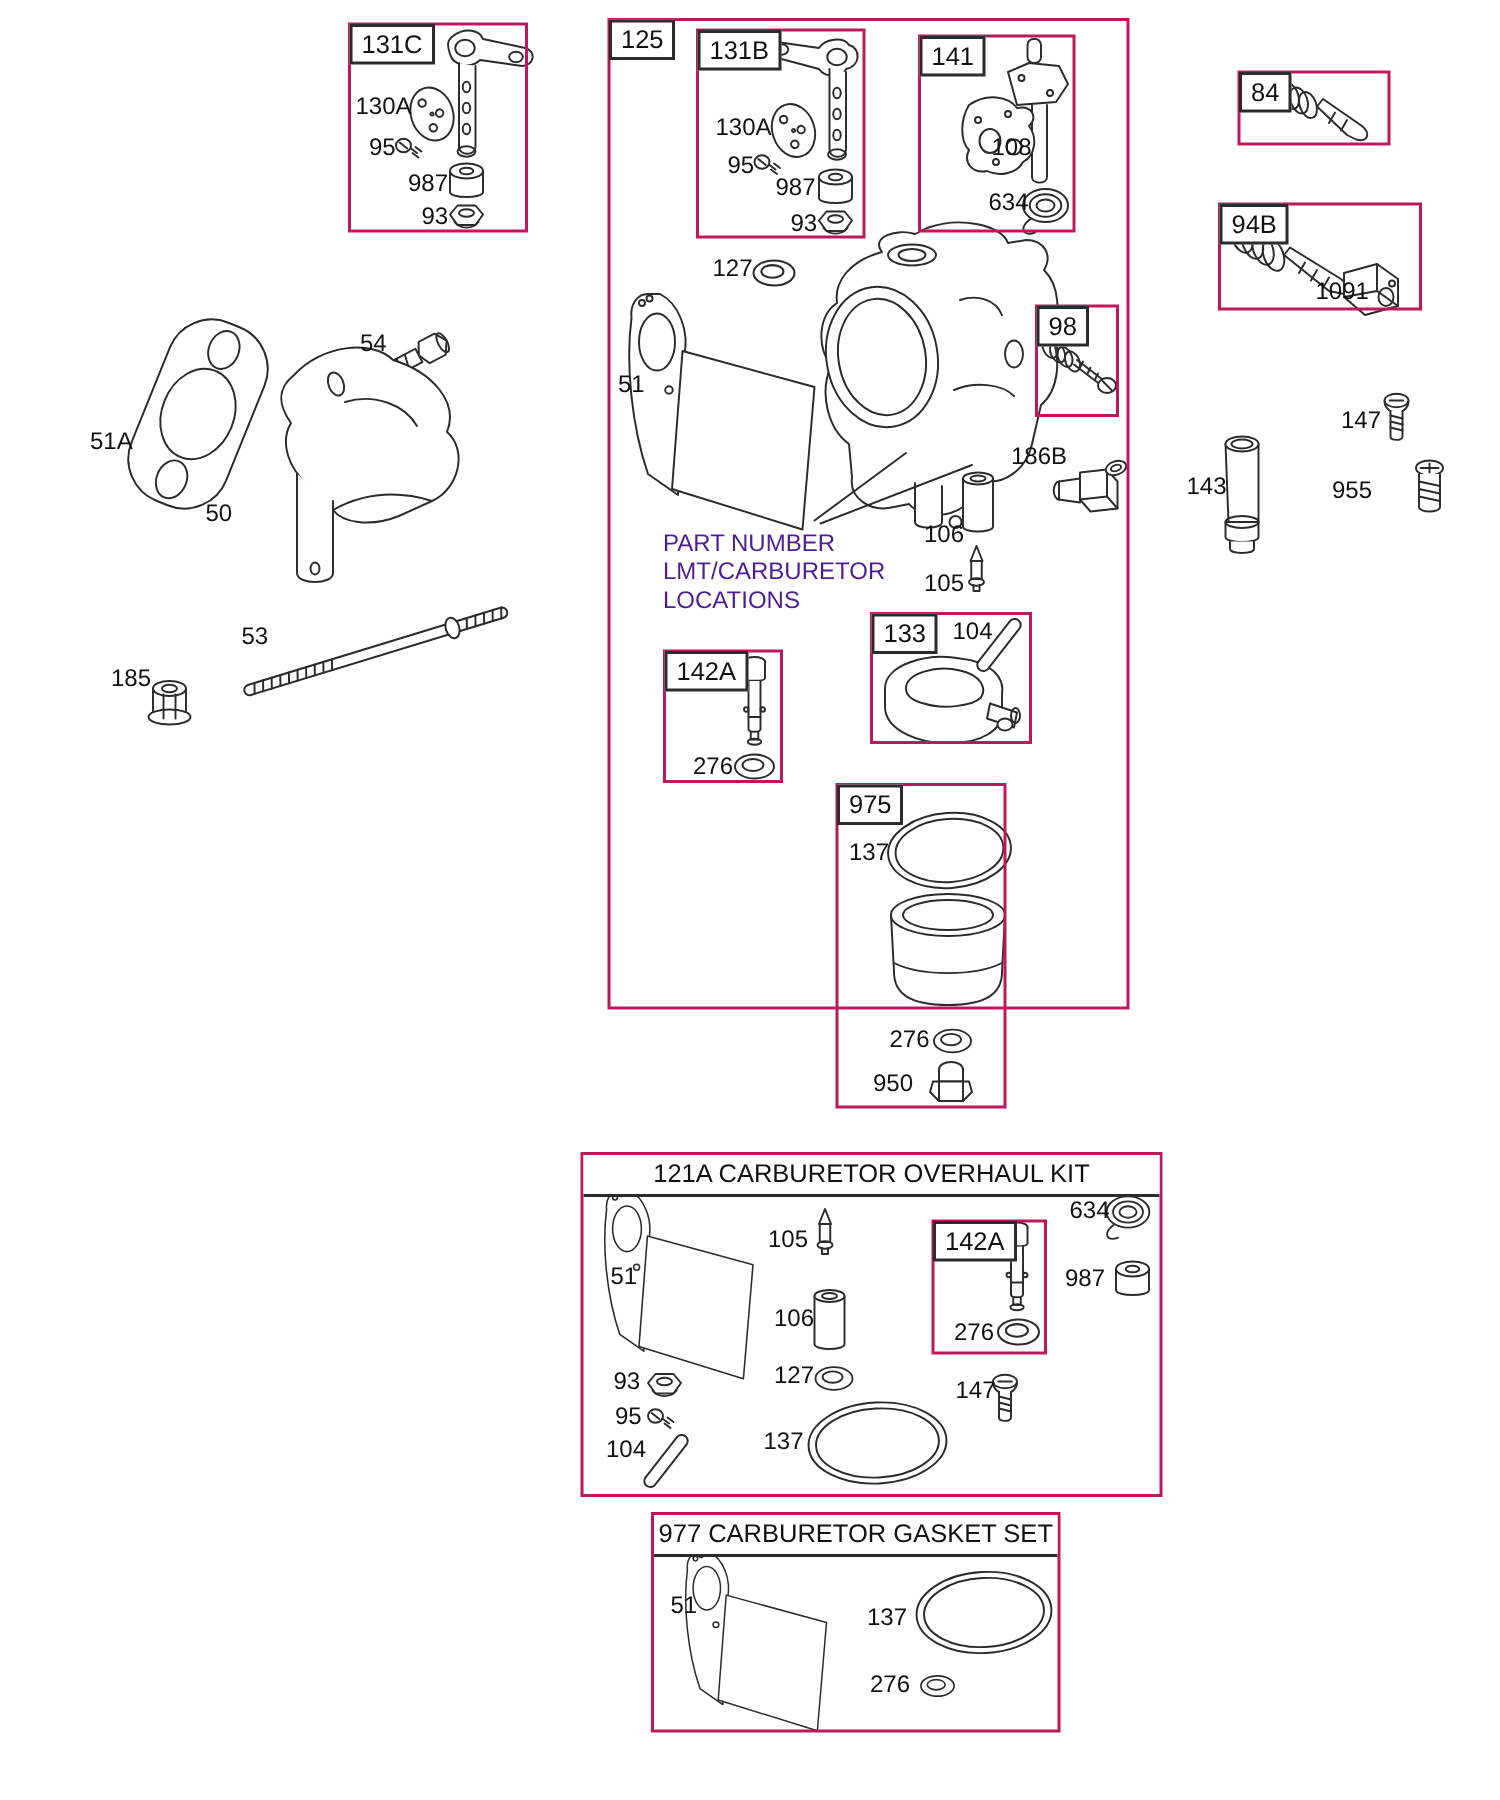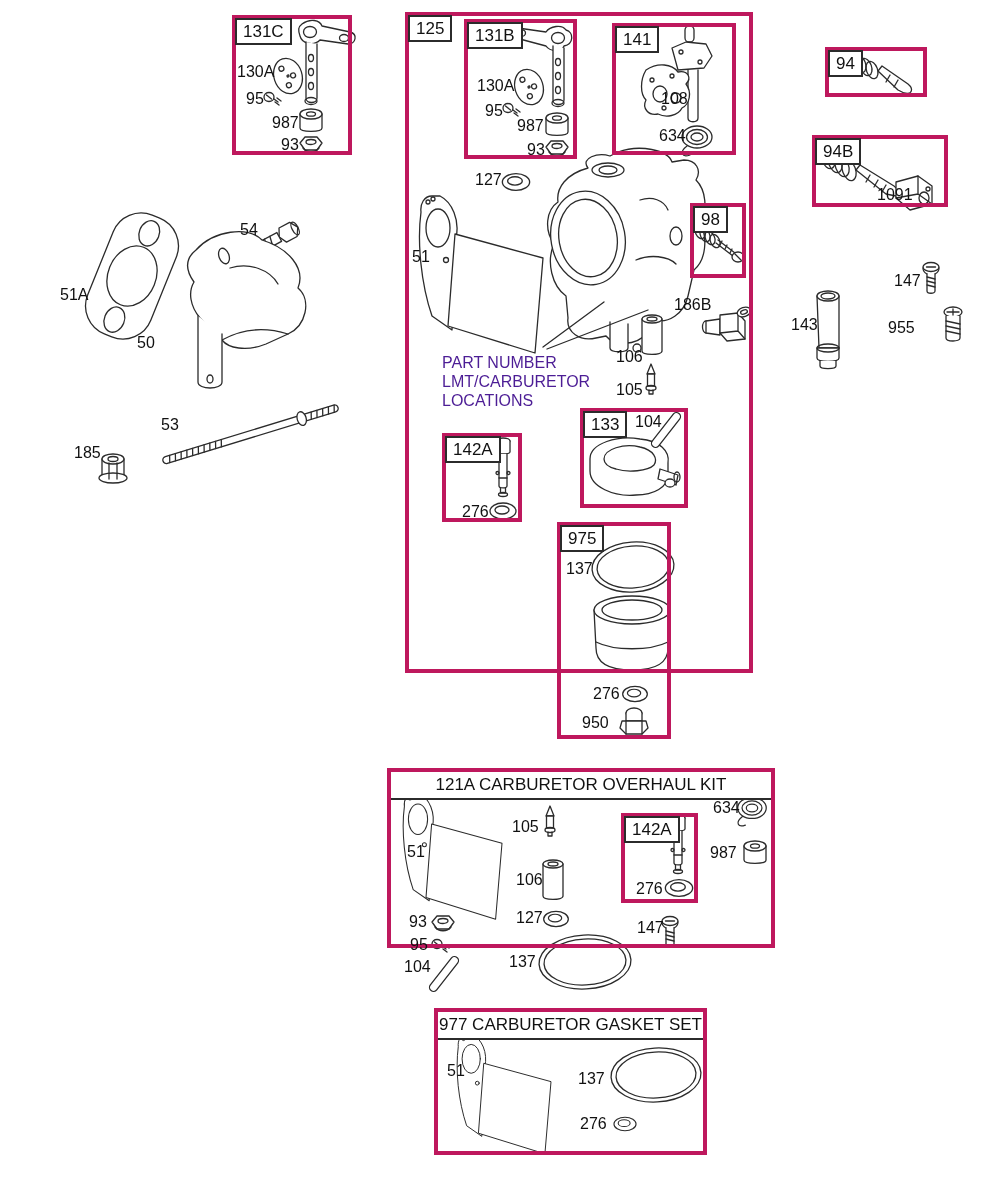--- a/index.html
+++ b/index.html
@@ -6,21 +6,21 @@
   body{
     width:1000px;height:1200px;position:relative;background:#ffffff;
     font-family:"Liberation Sans", sans-serif;color:#1a1a1a;overflow:hidden;
   }
   #art{position:absolute;left:0;top:0;z-index:1;}
   #art path,#art ellipse,#art circle,#art rect,#art line{
     stroke:#2b2b2b;stroke-width:1.3;fill:none;stroke-linecap:round;stroke-linejoin:round;
   }
   #art .f{fill:#ffffff;}
   #boxes-layer{position:absolute;left:0;top:0;z-index:2;}
-  .group-box{position:absolute;border:4px solid #be185d;background:transparent;box-sizing:border-box;}
+  .group-box{position:absolute;border:2px solid #be185d;background:transparent;box-sizing:border-box;}
   .box-label{
     position:absolute;left:-1px;top:-1px;border:2px solid #2b2b2b;background:#ffffff;
     padding:0 6px;font-size:17px;line-height:23px;white-space:nowrap;color:#111;
   }
   .box-title{
     position:absolute;left:0;top:0;width:100%;text-align:center;background:#ffffff;
     border-bottom:2px solid #2b2b2b;font-size:17px;line-height:26px;color:#111;box-sizing:border-box;
   }
   #labels-layer{position:absolute;left:0;top:0;z-index:3;}
   .part-label{position:absolute;font-size:16px;line-height:17px;white-space:nowrap;color:#111;}
@@ -32,45 +32,45 @@
 <div id="boxes-layer">
     <div class="group-box" style="left: 232px; top: 15px; width: 120px; height: 140px;">
       <div class="box-label">131C</div>
     </div>
     <div class="group-box" style="left: 405px; top: 12px; width: 348px; height: 661px;">
       <div class="box-label">125</div>
     </div>
     <div class="group-box" style="left: 464px; top: 19px; width: 113px; height: 140px;">
       <div class="box-label">131B</div>
     </div>
-    <div class="group-box" style="left: 612px; top: 23px; width: 124px; height: 132px;">
+    <div class="group-box" style="left: 612px; top: 23px; width: 105px; height: 132px;">
       <div class="box-label">141</div>
     </div>
     <div class="group-box" style="left: 690px; top: 203px; width: 56px; height: 75px; padding-left: 12px;">
       <div class="box-label">98</div>
     </div>
     <div class="group-box" style="left: 442px; top: 433px; width: 80px; height: 89px;">
       <div class="box-label">142A</div>
     </div>
-    <div class="group-box" style="left: 580px; top: 408px; width: 108px; height: 100px;">
+    <div class="group-box" style="left: 580px; top: 408px; width: 108px; height: 88px;">
       <div class="box-label">133</div>
     </div>
     <div class="group-box" style="left: 557px; top: 522px; width: 114px; height: 217px;">
       <div class="box-label">975</div>
     </div>
     <div class="group-box" style="left: 825px; top: 47px; width: 102px; height: 50px;">
-      <div class="box-label">94</div>
+      <div class="box-label">84</div>
     </div>
     <div class="group-box" style="left: 812px; top: 135px; width: 136px; height: 72px;">
       <div class="box-label">94B</div>
     </div>
     <div class="group-box" style="left: 621px; top: 813px; width: 77px; height: 90px;">
       <div class="box-label">142A</div>
     </div>
-    <div class="group-box" style="left: 387px; top: 768px; width: 388px; height: 180px;">
+    <div class="group-box" style="left: 387px; top: 768px; width: 388px; height: 230px;">
       <div class="box-title">121A CARBURETOR OVERHAUL KIT</div>
     </div>
     <div class="group-box" style="left: 434px; top: 1008px; width: 273px; height: 147px;">
       <div class="box-title">977 CARBURETOR GASKET SET</div>
     </div>
   </div>
 
 <svg id="art" width="1000" height="1200">
   <defs>
     <g id="sym-washer">

